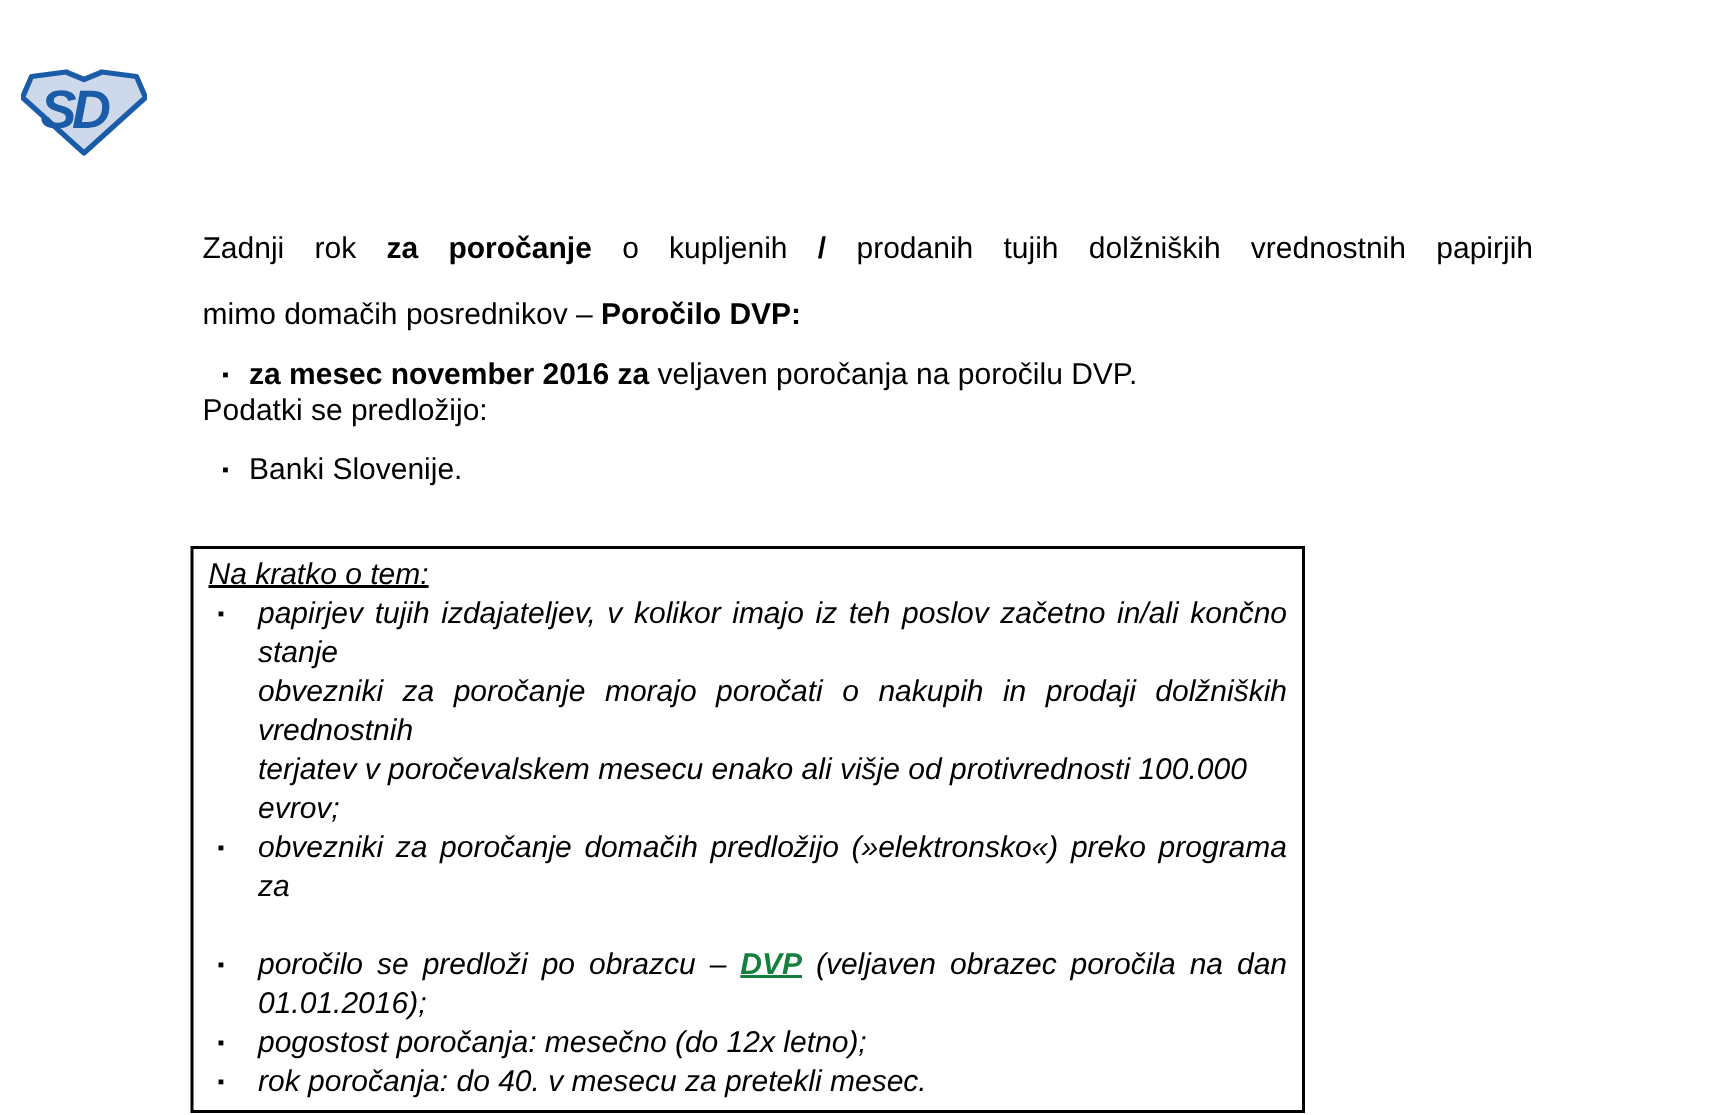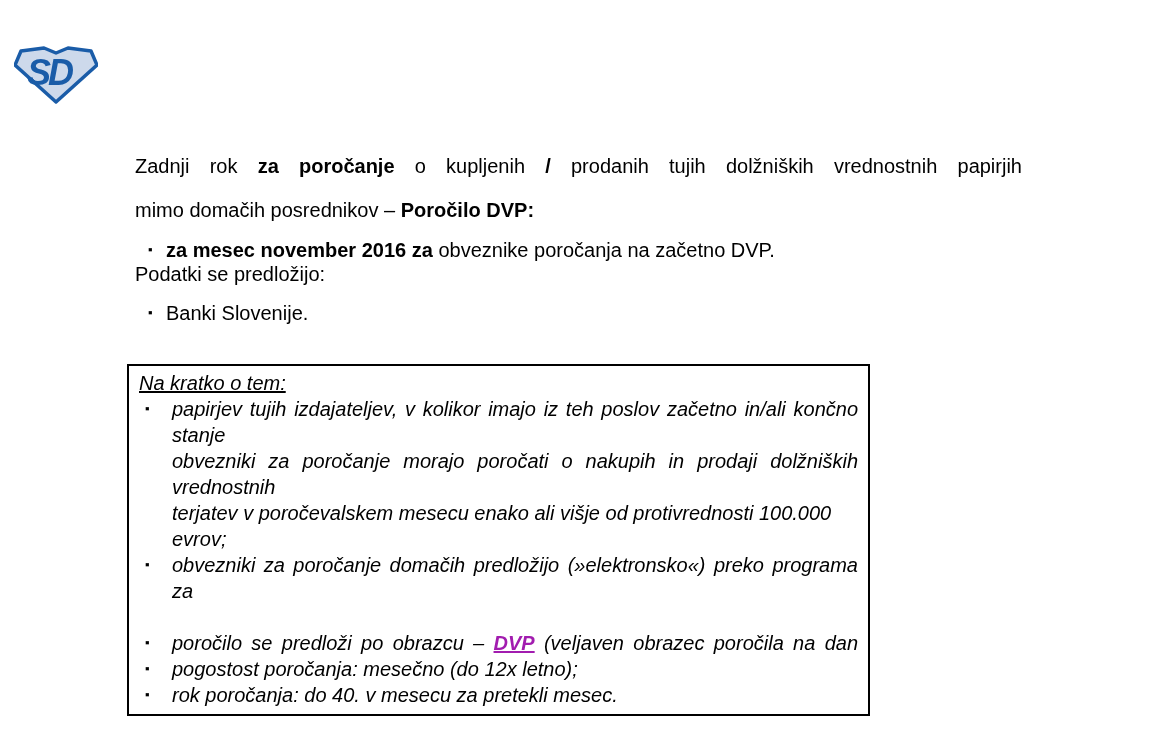--- a/index.html
+++ b/index.html
@@ -54,21 +54,21 @@
   .ibullet .mk {
     flex: 0 0 27px;
     padding-left: 6px;
     font-size: 13px;
     line-height: 26px;
     font-style: normal;
   }
   .ibullet .txt { flex: 1; }
   .gap-before { margin-top: 26px; }
   a.dvp-link {
-    color: #a21caf;
+    color: #15803d;
     font-weight: bold;
     text-decoration: underline;
     cursor: pointer;
   }
 </style>
 </head>
 <body>
 
 <div>
 
@@ -83,21 +83,21 @@
       <div class="intro-line force-just">
         <span>Zadnji rok </span><span class="b">za poročanje</span><span> o kupljenih </span><span class="b">/</span><span> prodanih tujih dolžniških vrednostnih papirjih</span>
       </div>
       <div class="intro-line">
         <span>mimo domačih posrednikov – </span><span class="b">Poročilo DVP:</span>
       </div>
     </div>
 
     <div class="bullet-row deadline-bullet">
       <span class="mk">▪</span>
-      <span class="txt"><span class="b">za mesec november 2016 za </span><span>obveznike poročanja na začetno DVP.</span></span>
+      <span class="txt"><span class="b">za mesec november 2016 za </span><span>veljaven poročanja na poročilu DVP.</span></span>
     </div>
 
     <div class="submission-heading">Podatki se predložijo:</div>
 
     <div class="bullet-row recipient-bullet">
       <span class="mk">▪</span>
       <span class="txt">Banki Slovenije.</span>
     </div>
 
     <div class="infobox">
@@ -116,20 +116,21 @@
         <span class="mk">▪</span>
         <span class="txt">
           <div class="force-just">obvezniki za poročanje domačih predložijo (»elektronsko«) preko programa za</div>
         </span>
       </div>
 
       <div class="ibullet gap-before">
         <span class="mk">▪</span>
         <span class="txt">
           <div class="force-just"><span>poročilo se predloži po obrazcu – </span><a class="dvp-link" href="#">DVP</a><span> (veljaven obrazec poročila na dan</span></div>
+          <div>01.01.2016);</div>
         </span>
       </div>
 
       <div class="ibullet">
         <span class="mk">▪</span>
         <span class="txt">pogostost poročanja: mesečno (do 12x letno);</span>
       </div>
 
       <div class="ibullet">
         <span class="mk">▪</span>

